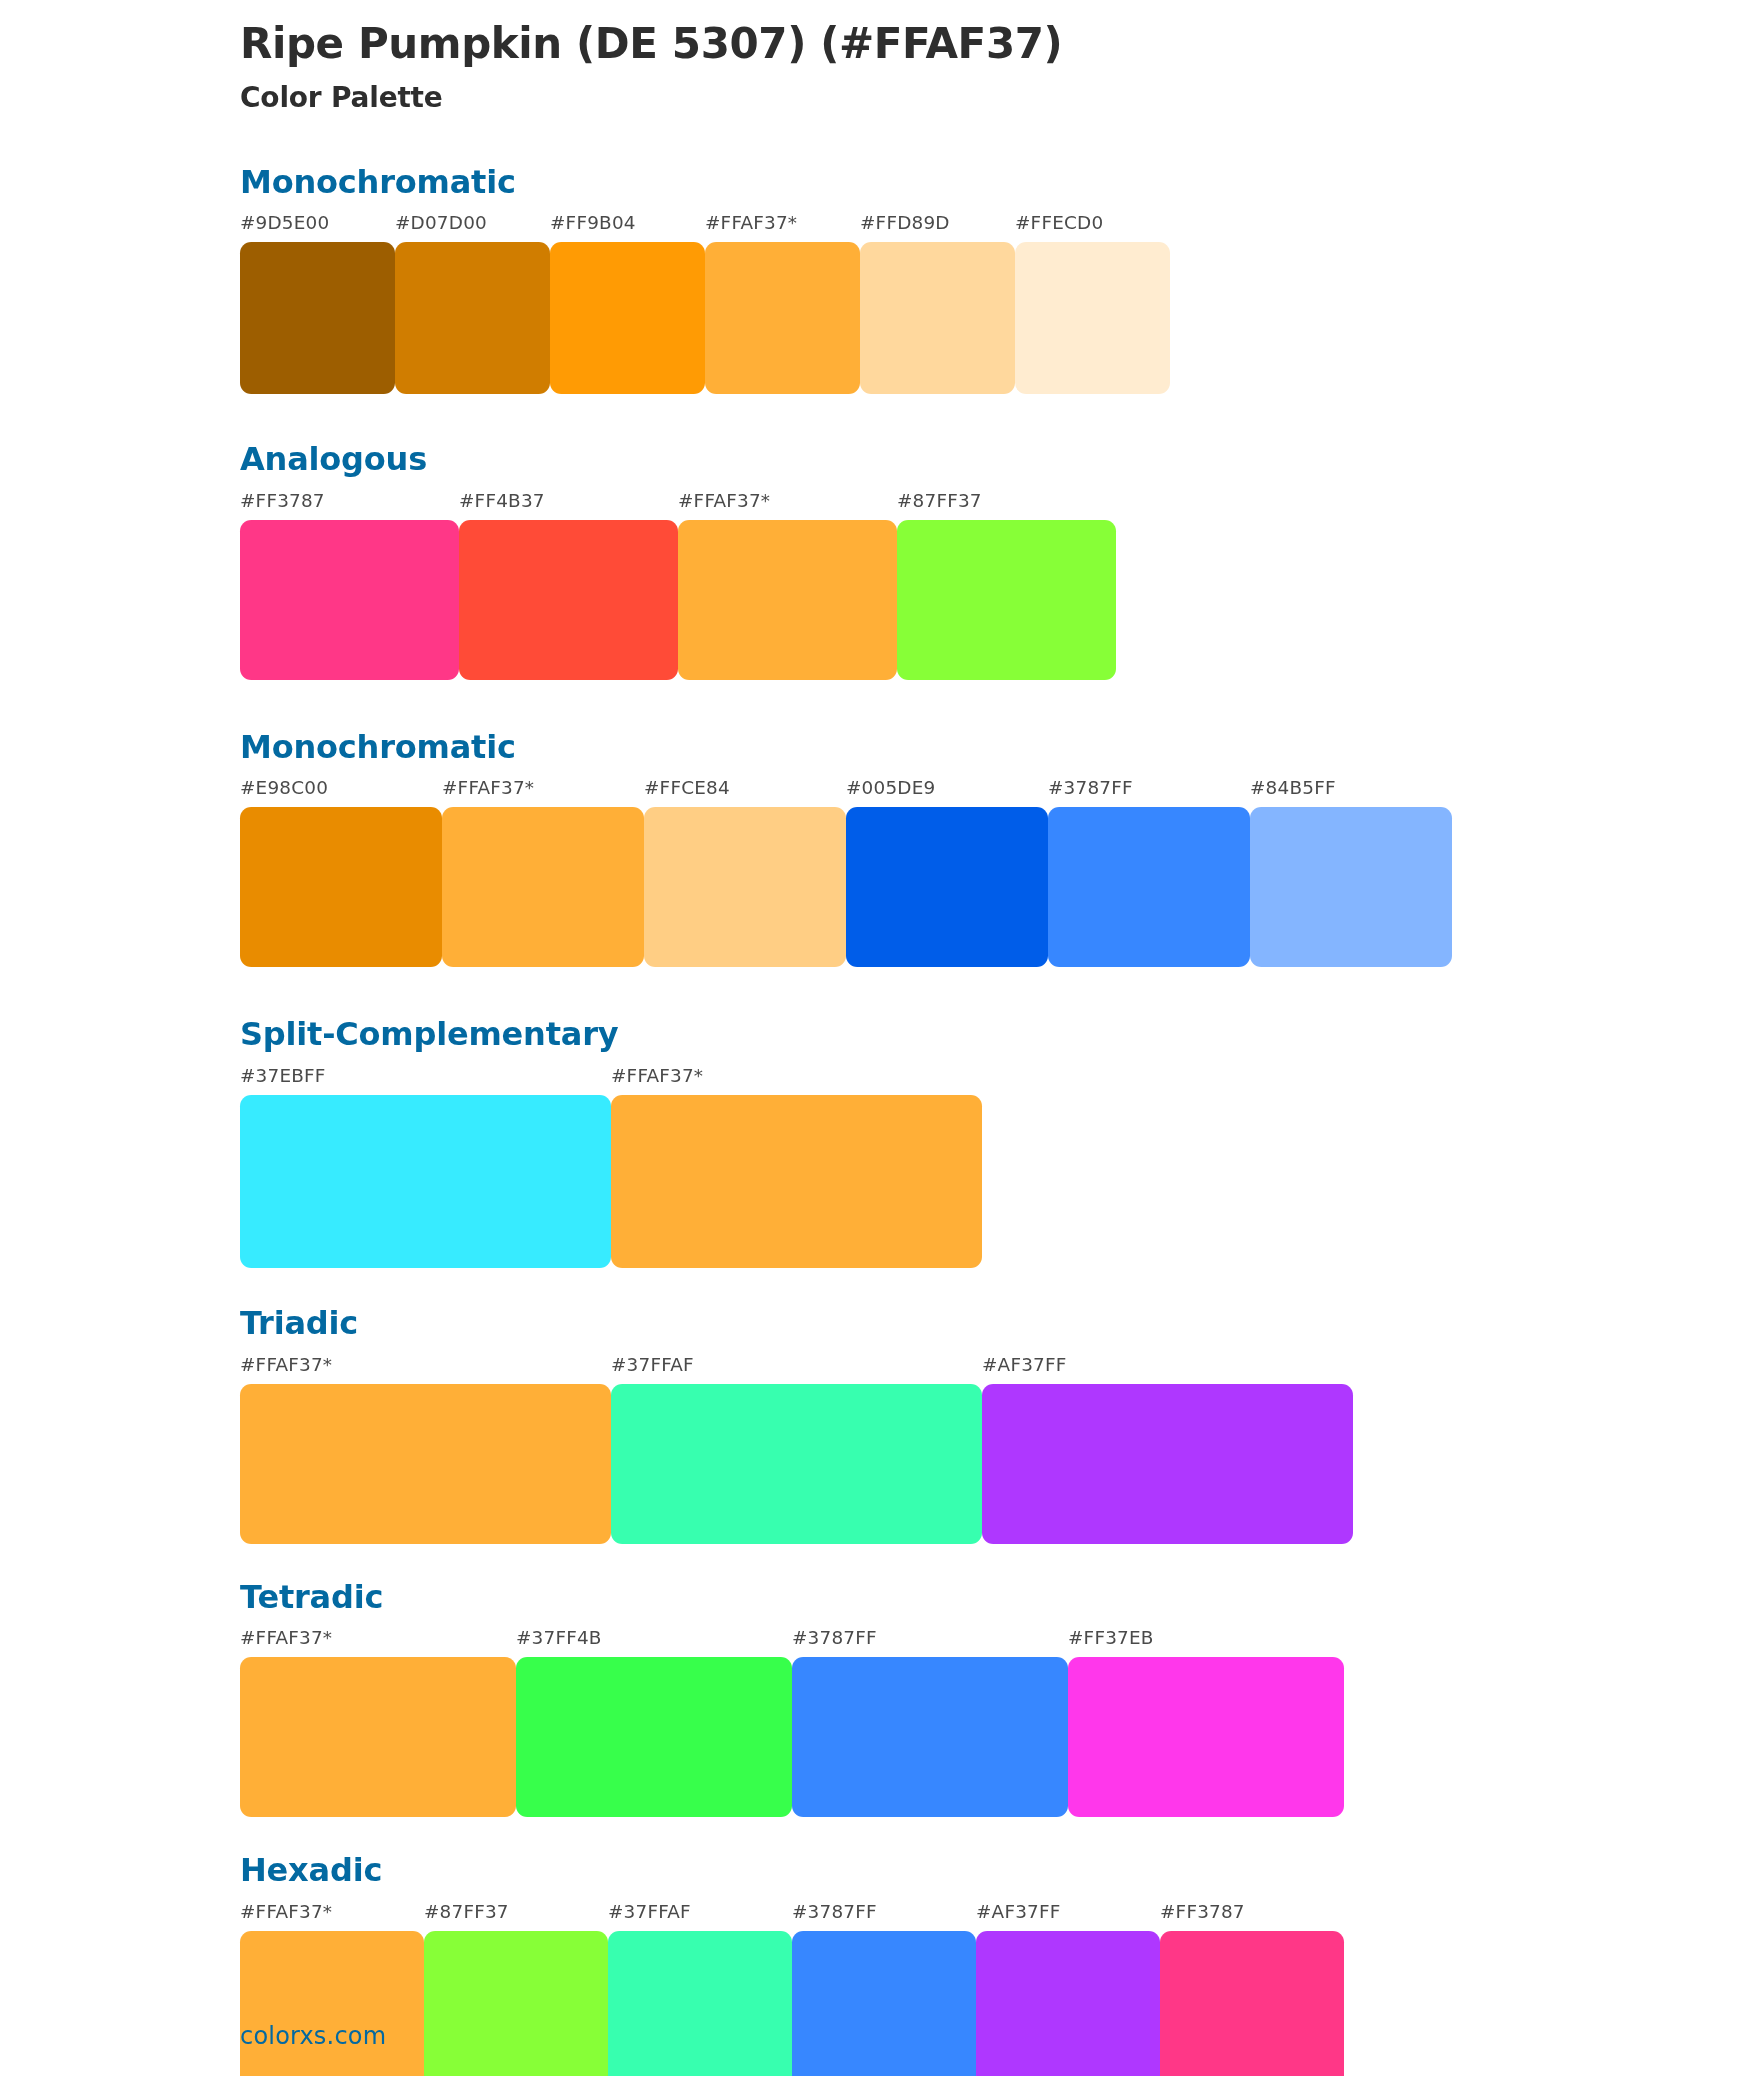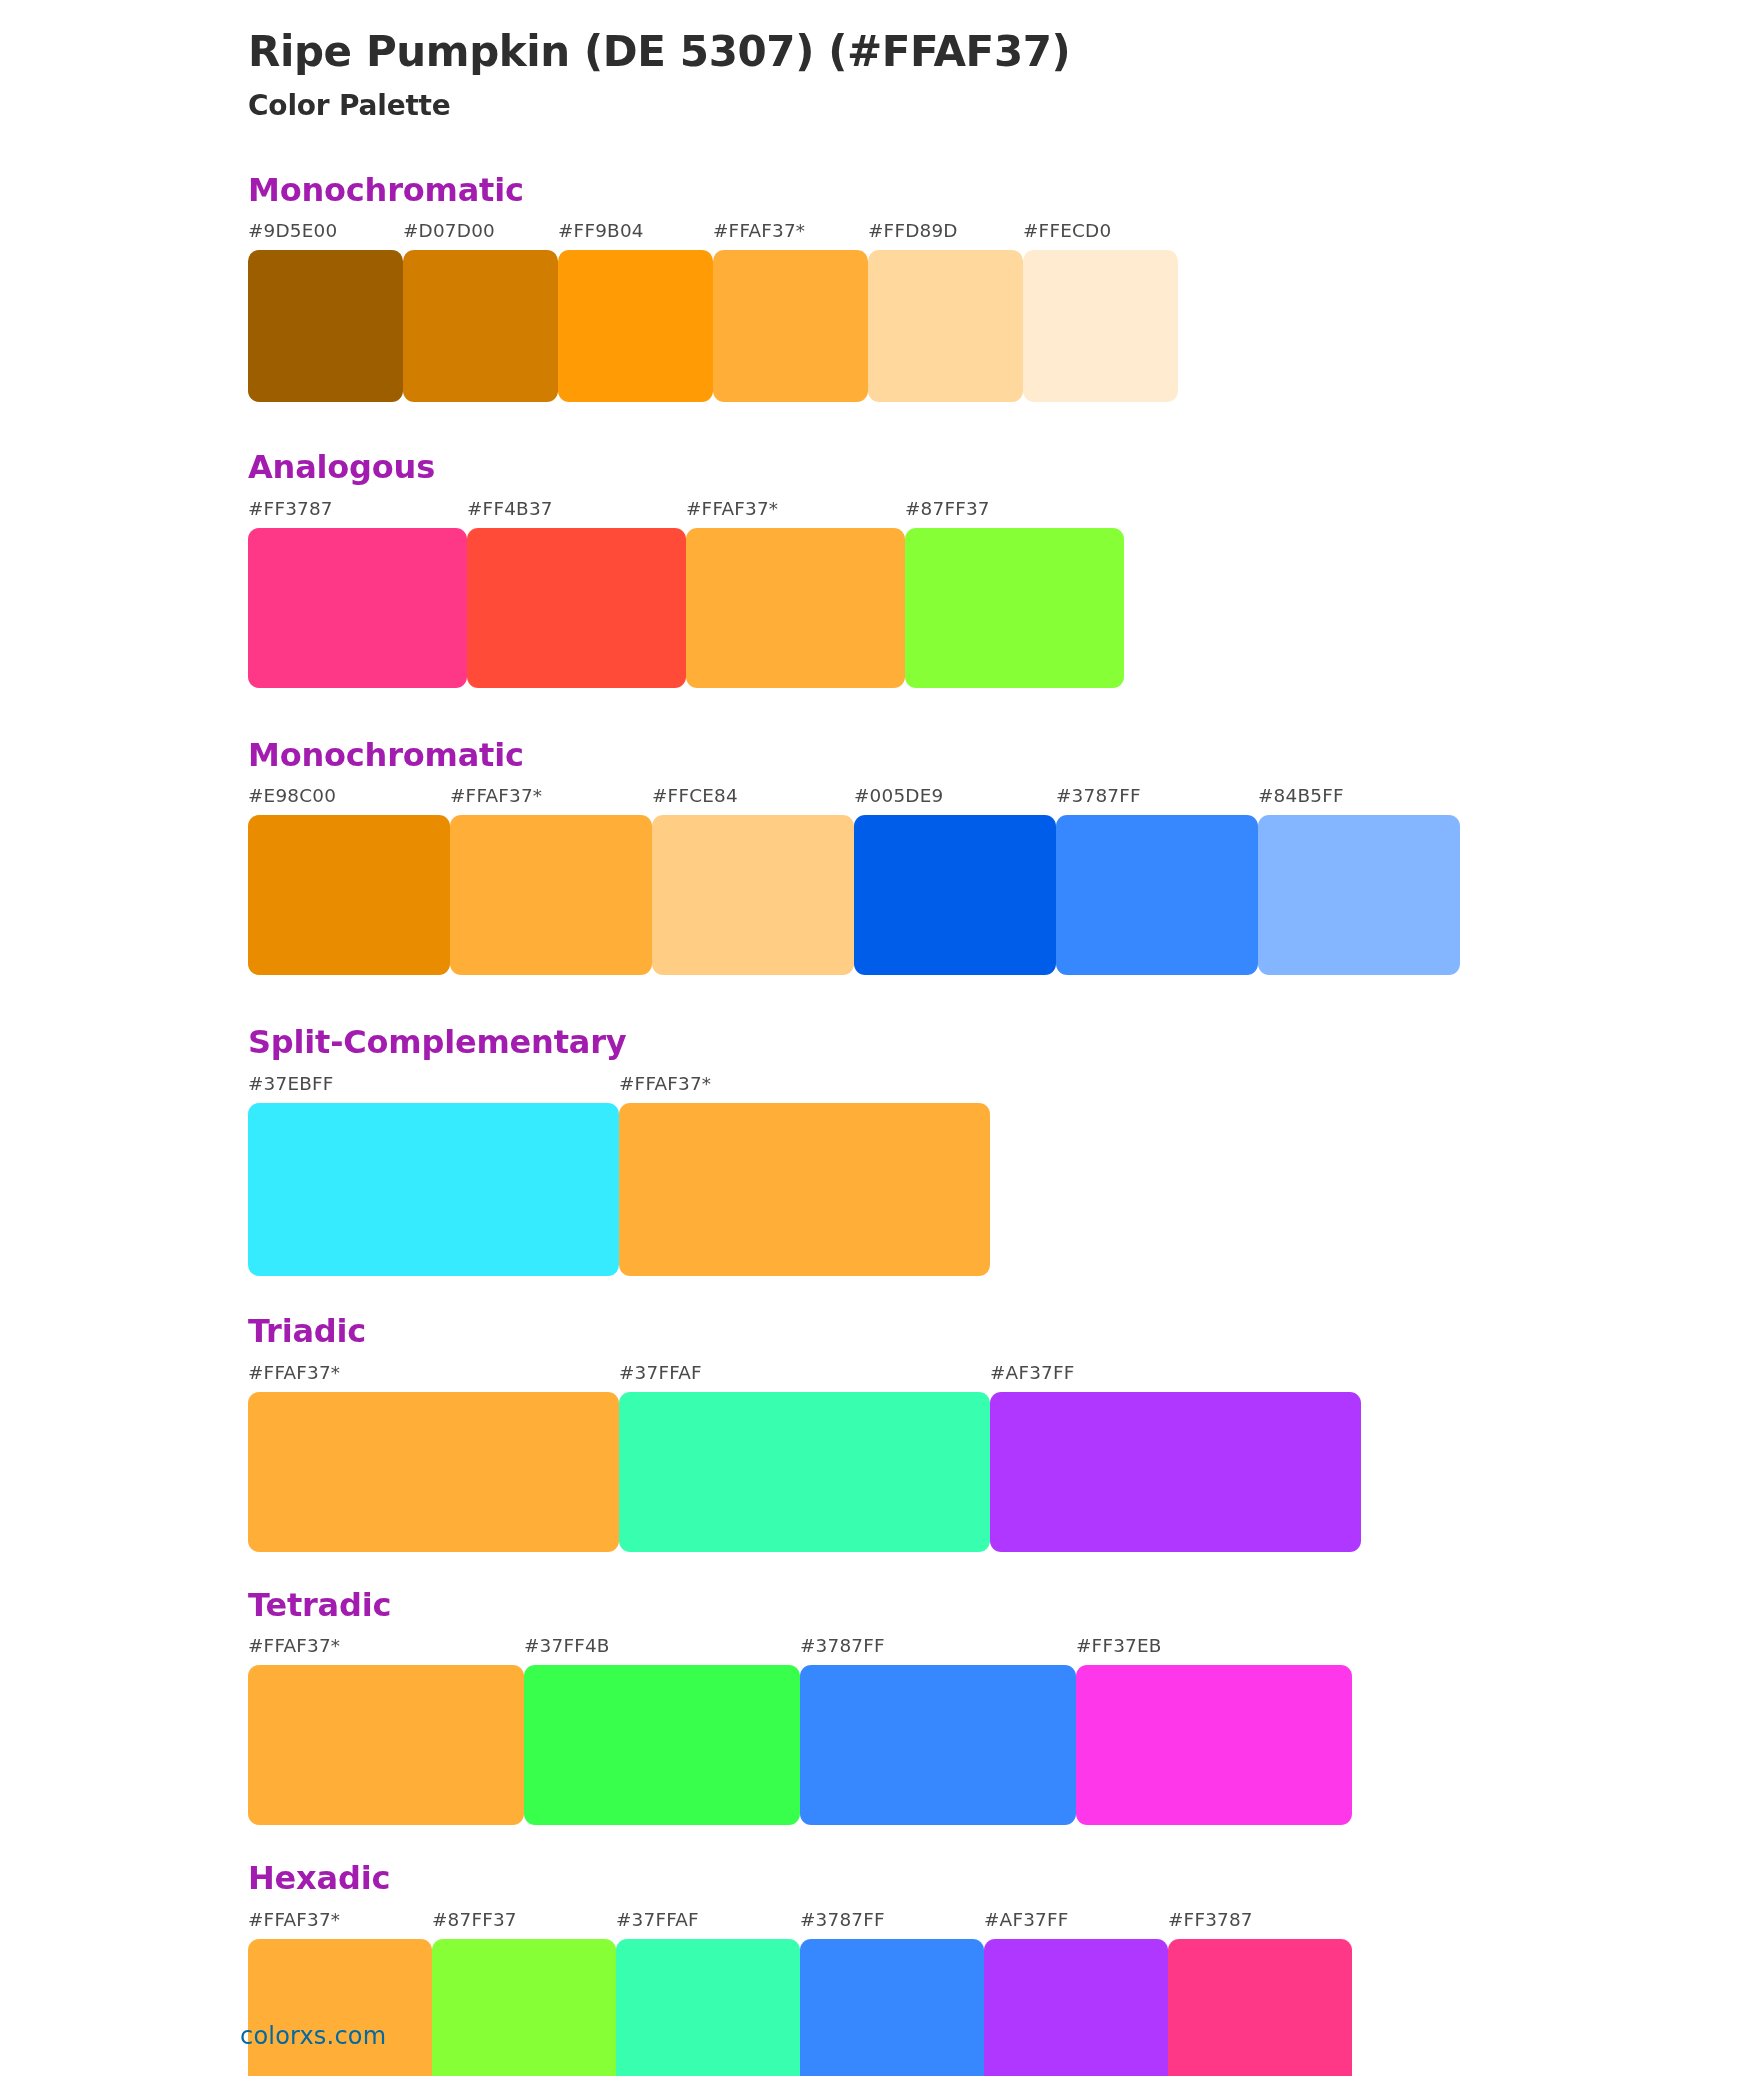--- a/index.html
+++ b/index.html
@@ -14,21 +14,21 @@
   body {
     font-family: "Liberation Sans", sans-serif;
     -webkit-font-smoothing: antialiased;
   }
 
   .page {
     position: relative;
     width: 1757px;
     height: 2077px;
     background: #ffffff;
-    padding: 8px;
+    padding: 0;
     overflow: hidden;
   }
 
   
   .header {
     padding: 19px 0 0 240px;
   }
 
   .page-title {
     font-family: "DejaVu Sans", sans-serif;
@@ -56,21 +56,21 @@
   }
 
   .section {
     padding-left: 240px;
   }
 
   .section-heading {
     font-family: "DejaVu Sans", sans-serif;
     font-size: 32px;
     font-weight: bold;
-    color: #a21caf;
+    color: #0369a1;
     letter-spacing: -0.2px;
     line-height: 1.1;
     margin-bottom: 14.4px;
   }
 
   .swatch-row {
     display: flex;
     align-items: center;
   }
 

